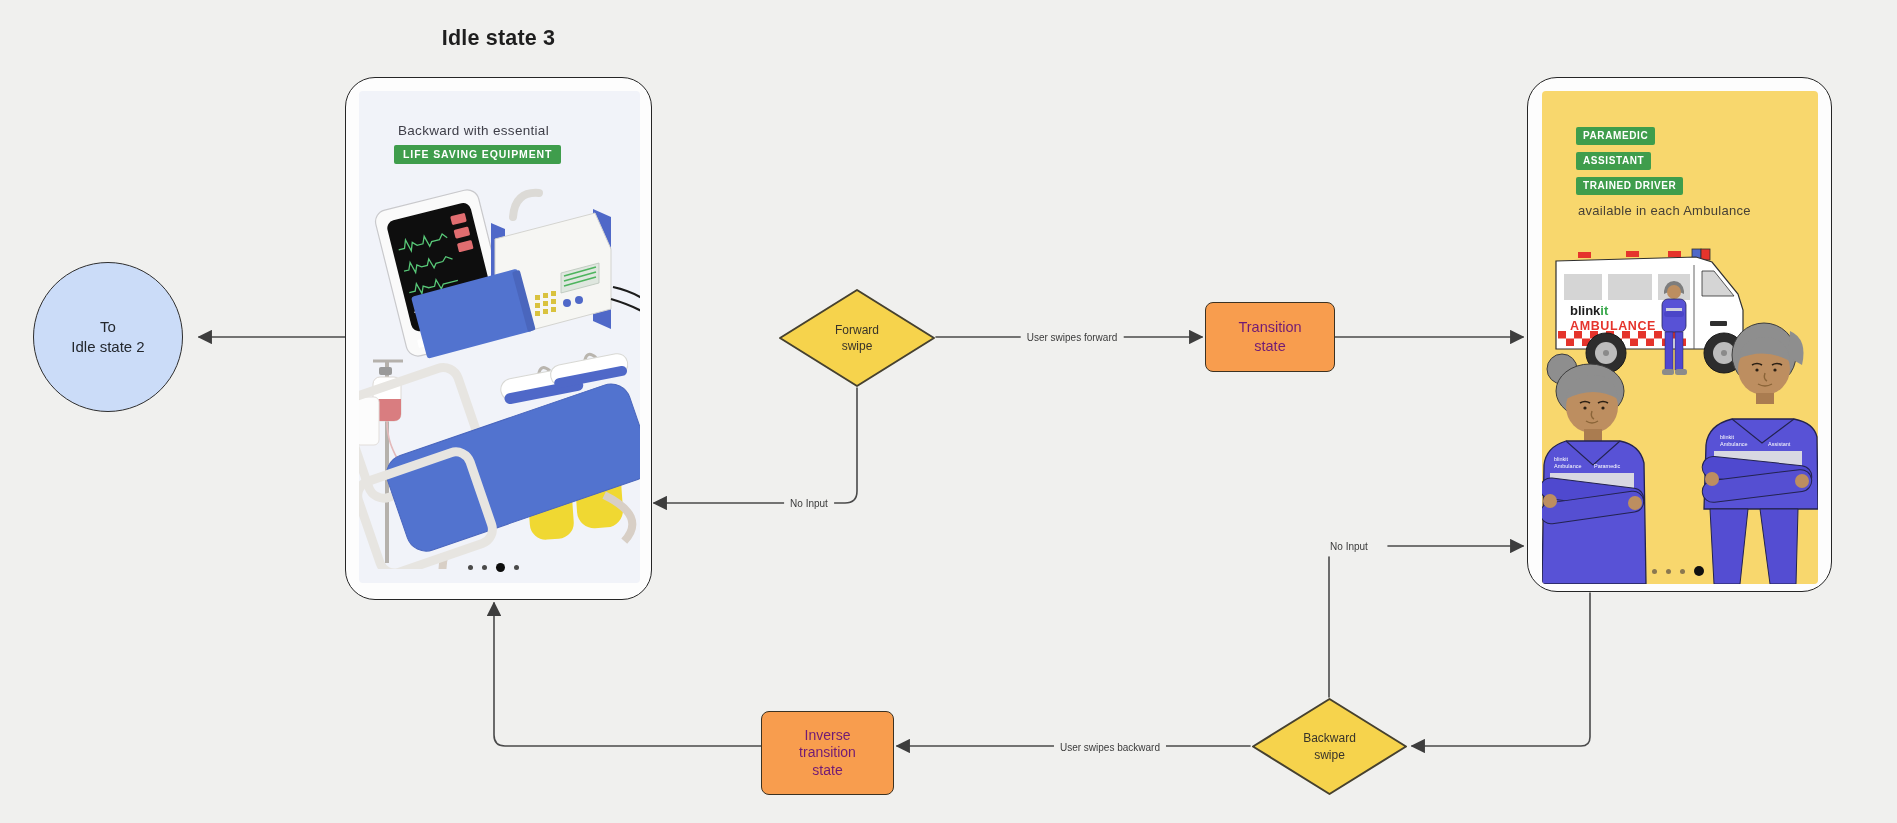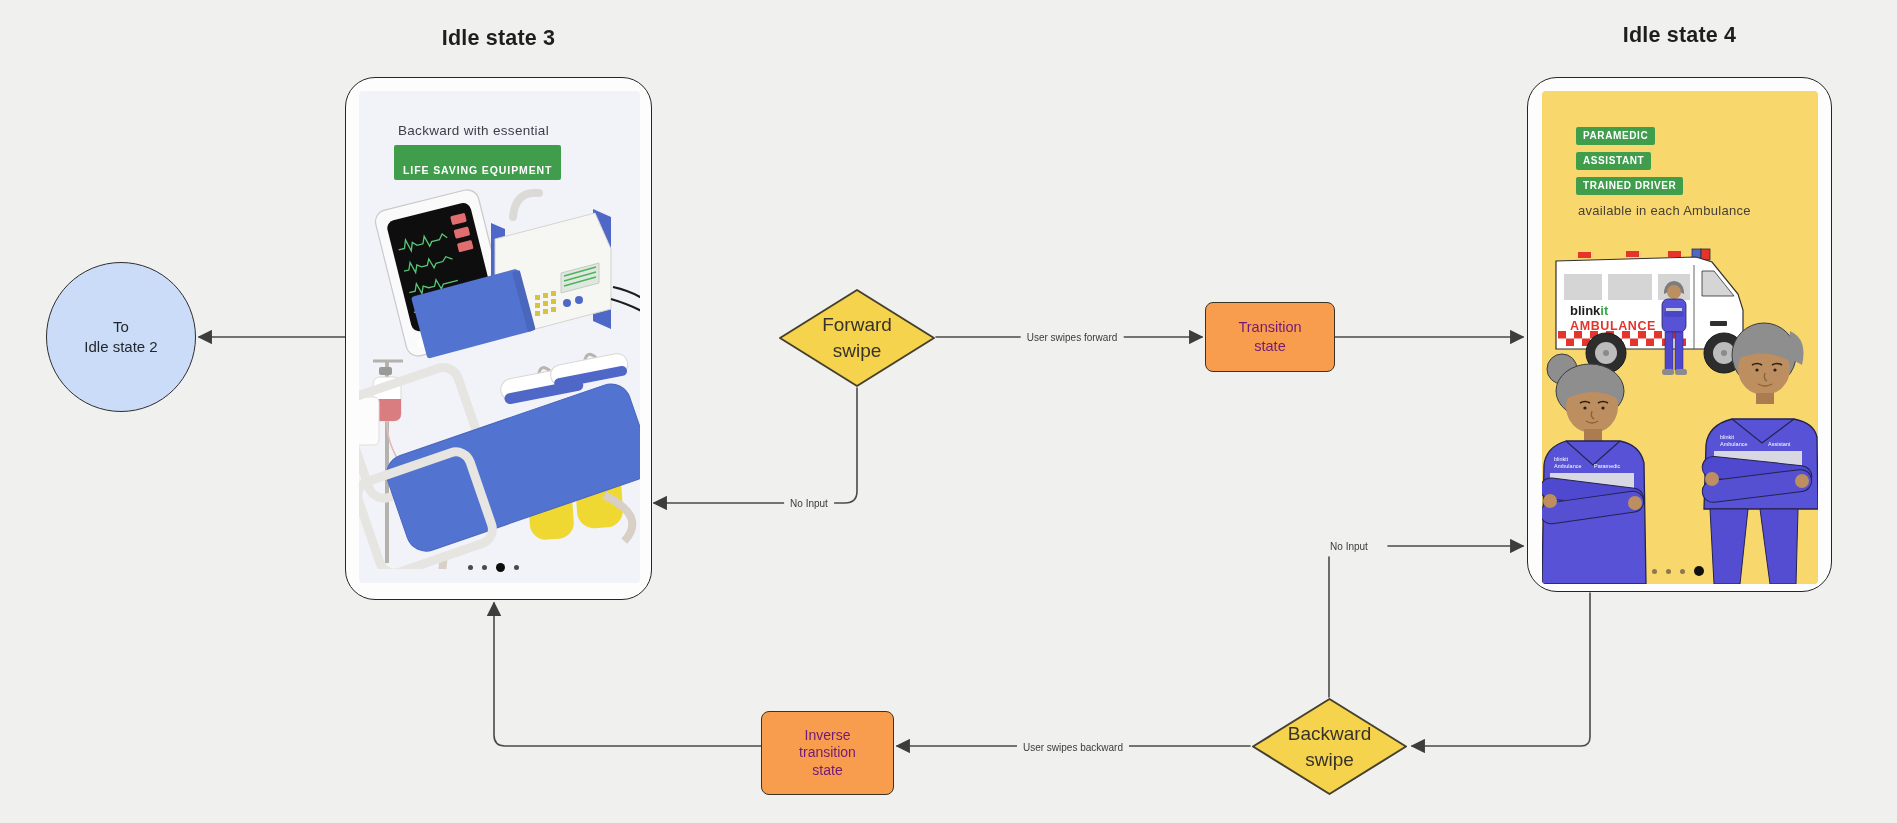--- a/index.html
+++ b/index.html
@@ -21,56 +21,56 @@
 
   .phone{position:absolute;background:#fdfdfd;border:1.7px solid #262626;border-radius:30px}
   #phone1{left:345px;top:77px;width:307px;height:523px}
   #phone2{left:1527px;top:77px;width:305px;height:515px}
   .screen{position:absolute;overflow:hidden;border-radius:4px}
   #screen1{left:13px;top:13px;width:281px;height:492px;background:var(--screen1-bg)}
   #screen2{left:14px;top:13px;width:276px;height:493px;background:var(--screen2-bg)}
 
   .p1-heading{position:absolute;left:39px;top:32px;font-size:13.5px;color:#3e3e48;letter-spacing:.3px}
   .p1-badge{position:absolute;left:35px;top:54px;background:var(--badge-green);color:#fff;
-    font-size:10.5px;font-weight:bold;letter-spacing:.9px;padding:19px 9px 4px;border-radius:2px}
+    font-size:10.5px;font-weight:bold;letter-spacing:.9px;padding:3px 9px 4px;border-radius:2px}
   .equip-svg{position:absolute;left:0;top:78px}
 
   .p2-badges{position:absolute;left:34px;top:36px;display:flex;flex-direction:column;gap:7px;align-items:flex-start}
   .p2-badge{background:var(--badge-green);color:#fff;font-size:10px;font-weight:bold;letter-spacing:.6px;
     padding:3px 7px 4px;border-radius:2px}
   .p2-caption{position:absolute;left:36px;top:112px;font-size:13px;color:#474136;letter-spacing:.3px}
   .amb-svg{position:absolute;left:0;top:0}
 
   .dots{position:absolute;left:0;width:100%;display:flex;justify-content:center;align-items:center;gap:9px;z-index:3}
   #dots1{bottom:11px;transform:translateX(-6px)}
   #dots2{bottom:8px;transform:translateX(-2px)}
   .dot{width:5px;height:5px;border-radius:50%;background:#4a4a4a}
   #dots1 .dot.active{width:9px;height:9px;background:#0d0d0d}
   #dots2 .dot{background:#8a7850}
   #dots2 .dot.active{width:10px;height:10px;background:#101010}
 
   .node-label{position:absolute;inset:0;display:flex;align-items:center;justify-content:center;
     text-align:center;white-space:pre-line;line-height:1.35;color:#2e2b22;pointer-events:none}
-  #node-circle{position:absolute;left:46px;top:262px;width:150px;height:150px;border-radius:50%;
+  #node-circle{position:absolute;left:33px;top:262px;width:150px;height:150px;border-radius:50%;
     background:var(--node-blue);border:1.6px solid #2e2e2e}
   #node-circle .node-label{font-size:15px;color:#23272d}
   .diamond{position:absolute}
   #diamond-forward{left:778px;top:288px;width:158px;height:100px}
   #diamond-backward{left:1251px;top:697px;width:157px;height:99px}
-  .diamond .node-label{font-size:19px;color:#38332a}
+  .diamond .node-label{font-size:12px;color:#38332a}
   .obox{position:absolute;background:var(--node-orange);border:1.6px solid #3c3222;border-radius:8px;
     display:flex;align-items:center;justify-content:center;text-align:center;white-space:pre-line;
     color:#701a75;line-height:1.28}
   #box-transition{left:1205px;top:302px;width:130px;height:70px;font-size:14.5px}
   #box-inverse{left:761px;top:711px;width:133px;height:84px;font-size:14px;line-height:1.22}
 
   .edge-label{position:absolute;transform:translate(-50%,-50%);background:var(--bg);
     padding:1px 6px;font-size:10px;color:#3b3b3b;white-space:nowrap;z-index:2}
   #lbl-usf{left:1072px;top:337px}
-  #lbl-usb{left:1073px;top:747px}
+  #lbl-usb{left:1110px;top:747px}
   #lbl-ni3{left:809px;top:503px}
   #lbl-ni4{left:1349px;top:546px}
 </style>
 </head>
 <body>
 
 <div id="stage">
 
   <svg id="connectors" width="1897" height="823">
     <defs>
@@ -85,21 +85,20 @@
       <path d="M857,388 V491 Q857,503 845,503 H654" marker-end="url(#arr)"></path>
       <path d="M1329,697 V557"></path>
       <path d="M1388,546 H1523" marker-end="url(#arr)"></path>
       <path d="M1590,593 V737 Q1590,746 1581,746 H1412" marker-end="url(#arr)"></path>
       <path d="M1250,746 H897" marker-end="url(#arr)"></path>
       <path d="M761,746 H505 Q494,746 494,735 V603" marker-end="url(#arr)"></path>
     </g>
   </svg>
 
   <div class="state-title" id="title-idle3">Idle state 3</div>
-  <div class="state-title" id="title-idle4">Idle state 4</div>
 
   <div class="phone" id="phone1">
     <div class="screen" id="screen1">
       <div class="p1-heading">Backward with essential</div>
       <div class="p1-badge">LIFE SAVING EQUIPMENT</div>
       <svg class="equip-svg" width="285" height="400" viewBox="0 0 285 400">
 
         <g transform="translate(14,44) rotate(-14)">
           <rect x="0" y="0" width="106" height="150" rx="12" fill="#fafafa" stroke="#c9c9cc" stroke-width="1.2"></rect>
           <rect x="10" y="12" width="86" height="114" rx="8" fill="#0e0e0e"></rect>

